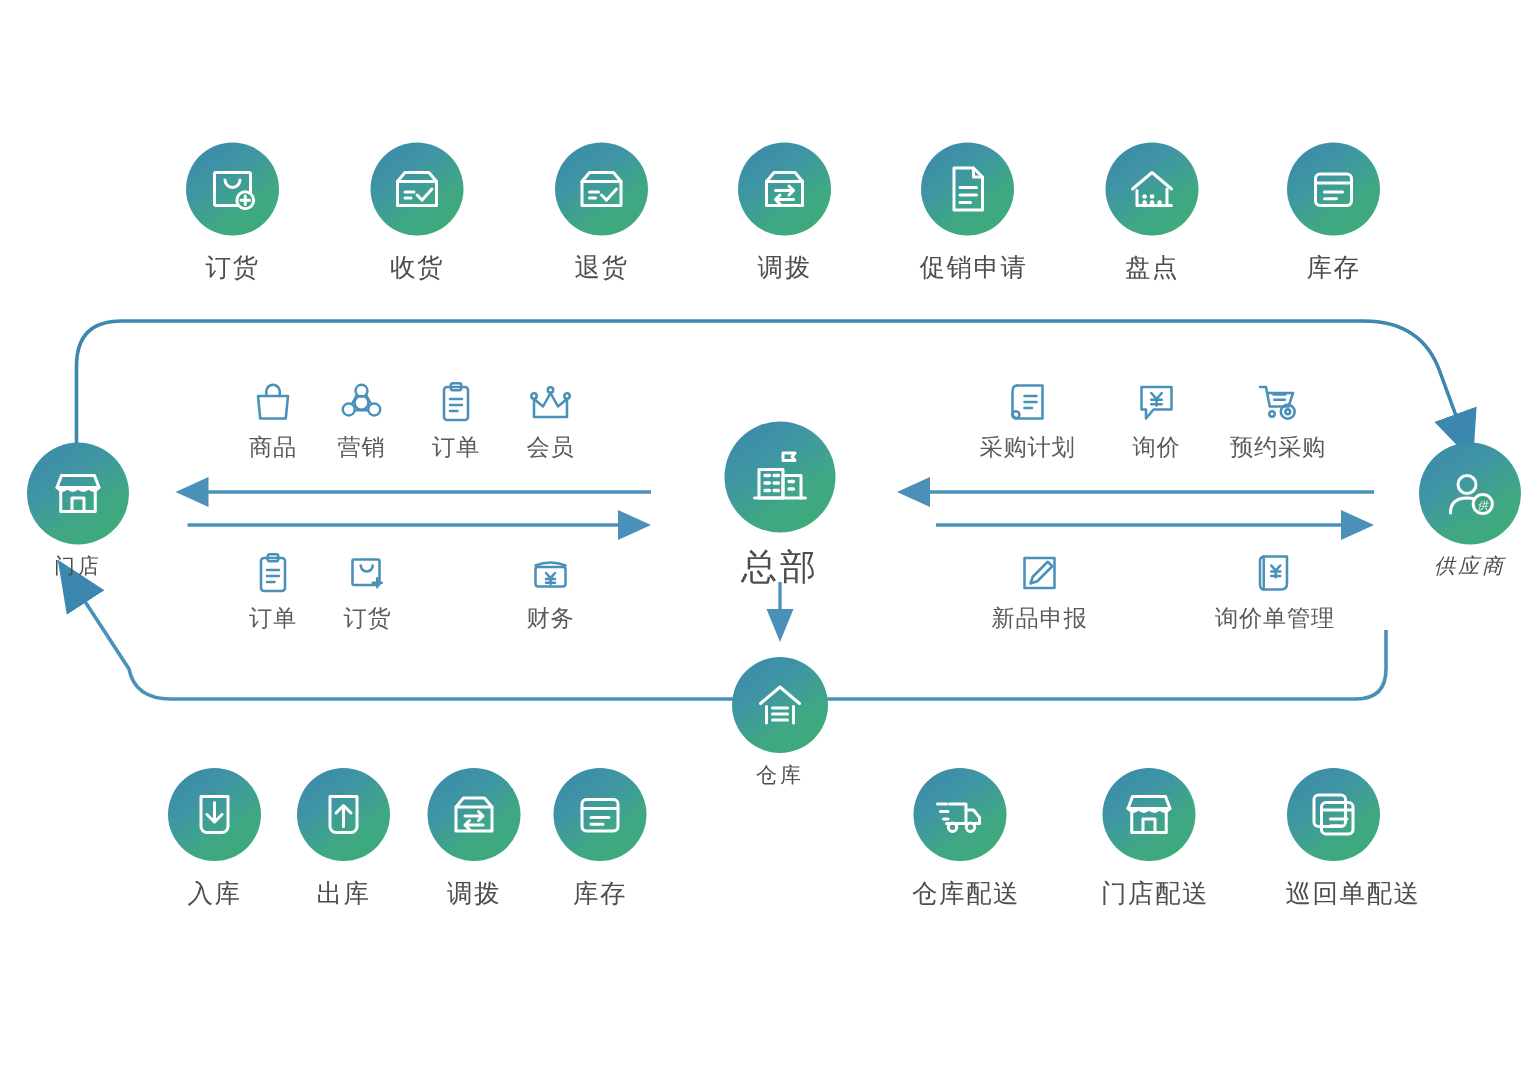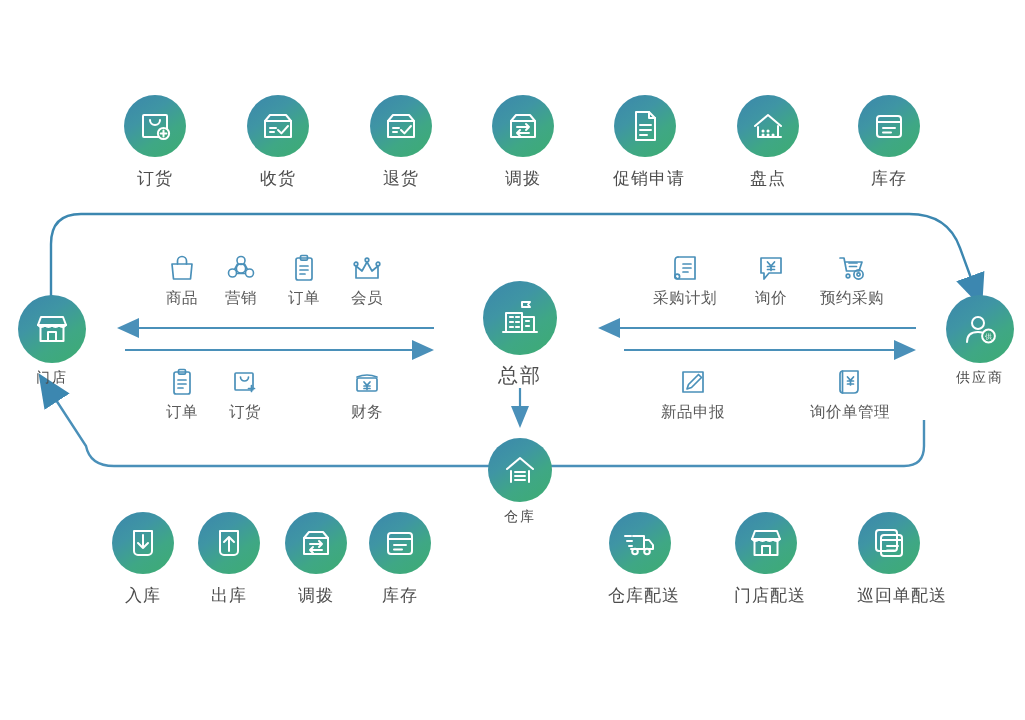--- a/index.html
+++ b/index.html
@@ -23,21 +23,21 @@
   .node .cap{
     margin-top:8px;white-space:nowrap;color:#4d4d4d;
     letter-spacing:1px;
   }
 
   
   .rowicon .circ{width:62px;height:62px;}
   .rowicon .cap{font-size:17px;margin-top:10px;}
 
   
-  .hub .cap{font-size:20px;margin-top:7px;letter-spacing:2px;}
+  .hub .cap{font-size:24px;margin-top:7px;letter-spacing:2px;}
   .hub.small .cap{font-size:14px;margin-top:6px;}
 
   
   .lic{position:absolute;z-index:3;text-align:center;width:74px;}
   .lic .gl{height:30px;display:flex;align-items:flex-end;justify-content:center;}
   .lic .gl svg{display:block;}
   .lic .lbl{
     margin-top:6px;font-size:15.5px;color:#5a5a5a;white-space:nowrap;
     letter-spacing:.5px;
   }
@@ -207,21 +207,21 @@
     <div class="circ" style="width:64px;height:64px;">
       <svg width="34" height="32" viewBox="0 0 34 32" fill="none" stroke="#ffffff" stroke-width="2" stroke-linecap="round" stroke-linejoin="round">
         <path d="M4 15 L17 4 L30 15"></path>
         <path d="M8 17 V28 M26 17 V28"></path>
         <path d="M12 18 H22 M12 22 H22 M12 26 H22"></path>
       </svg>
     </div>
     <div class="cap">仓库</div>
   </div>
 
-  <div class="node hub small" style="left:936px;top:295px;width:80px;">
+  <div class="node hub small" style="left:936px;top:295px;width:80px;font-style:italic;">
     <div class="circ" style="width:68px;height:68px;">
       <svg width="36" height="34" viewBox="0 0 36 34" fill="none" stroke="#ffffff" stroke-width="2" stroke-linecap="round" stroke-linejoin="round">
         <circle cx="16" cy="11" r="6"></circle>
         <path d="M5 30 q0 -10 11 -10 q11 0 11 10"></path>
         <circle cx="26.5" cy="24" r="6.4" fill="#3ca17f" stroke="#ffffff"></circle>
         <text x="26.5" y="27" font-size="7" fill="#ffffff" stroke="none" text-anchor="middle" font-family="'Liberation Sans',sans-serif">供</text>
       </svg>
     </div>
     <div class="cap">供应商</div>
   </div>

